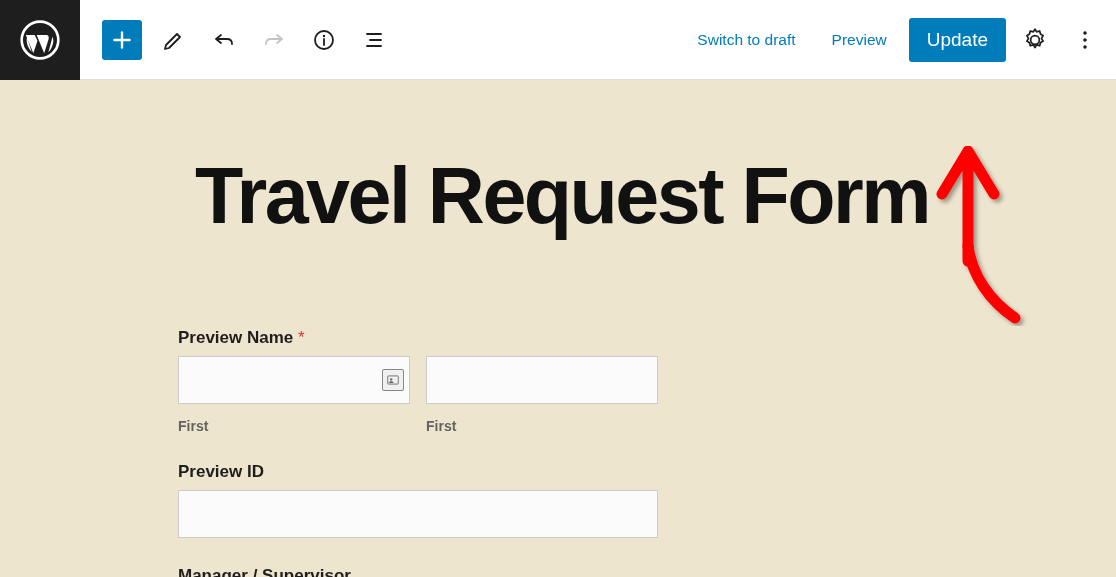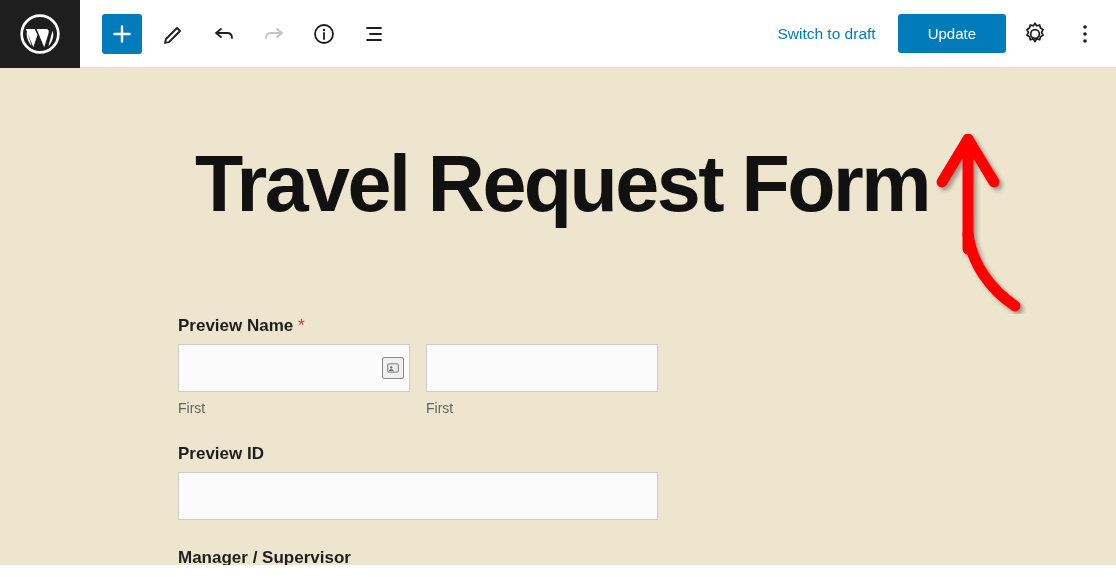--- a/index.html
+++ b/index.html
@@ -7,21 +7,21 @@
     font-family: -apple-system, BlinkMacSystemFont, "Segoe UI", "Helvetica Neue", Arial, sans-serif;
     background: #fff;
     width: 1116px;
     height: 577px;
     overflow: hidden;
     position: relative;
   }
   .toolbar {
     display: flex;
     align-items: center;
-    height: 68px;
+    height: 80px;
     background: #fff;
     border-bottom: 1px solid #e0e0e0;
     padding-right: 10px;
   }
   .wp-logo {
     width: 80px;
     height: 80px;
     background: #1e1e1e;
     display: flex;
     align-items: center;
@@ -63,22 +63,22 @@
   }
   .link-btn {
     color: #007cba;
     font-size: 15.5px;
     padding: 10px 14px;
     cursor: pointer;
   }
   .update-btn {
     background: #007cba;
     color: #fff;
-    font-size: 15px;
-    padding: 11px 30px;
+    font-size: 19px;
+    padding: 11px 18px;
     border-radius: 3px;
     cursor: pointer;
   }
   .settings-btn, .more-btn {
     width: 42px;
     height: 42px;
     display: flex;
     align-items: center;
     justify-content: center;
     cursor: pointer;
@@ -144,21 +144,22 @@
     display:flex;
     align-items:center;
     justify-content:center;
     font-size:12px;
     color:#555;
     background:#f0f0f0;
   }
   .sublabel {
     font-size: 14px;
     color: #636363;
-    margin-top: 8px;
+    margin-top: 14px;
+    font-weight: bold;
   }
   .field-block { margin-bottom: 28px; }
   .arrow-anno {
     position: absolute;
     top: 66px;
     left: 930px;
     pointer-events: none;
   }
 </style>
 </head>
@@ -202,20 +203,21 @@
     </div>
     <div class="icon-btn">
       <svg width="24" height="24" viewBox="0 0 24 24">
         <path d="M5 6h14M8 12h11M5 18h14" stroke="#1e1e1e" stroke-width="1.8" stroke-linecap="round"></path>
       </svg>
     </div>
   </div>
 
   <div class="tool-group-right">
     <div class="link-btn">Switch to draft</div>
+    <div class="link-btn">Preview</div>
     <div class="update-btn">Update</div>
     <div class="settings-btn">
       <svg width="26" height="26" viewBox="0 0 24 24">
         <path d="M12 8a4 4 0 100 8 4 4 0 000-8z M12 2l1.5 2.5 2.8-.8.8 2.8L19.5 8 18 10.5l1.5 2.5-2.4 1.5-.8 2.8-2.8-.8L12 19l-1.5-2.5-2.8.8-.8-2.8L4.5 13 6 10.5 4.5 8l2.4-1.5.8-2.8 2.8.8z" stroke="#1e1e1e" stroke-width="1.6" fill="none" stroke-linejoin="round"></path>
       </svg>
     </div>
     <div class="more-btn">
       <svg width="24" height="24" viewBox="0 0 24 24">
         <circle cx="12" cy="5" r="1.8" fill="#1e1e1e"></circle>
         <circle cx="12" cy="12" r="1.8" fill="#1e1e1e"></circle>

